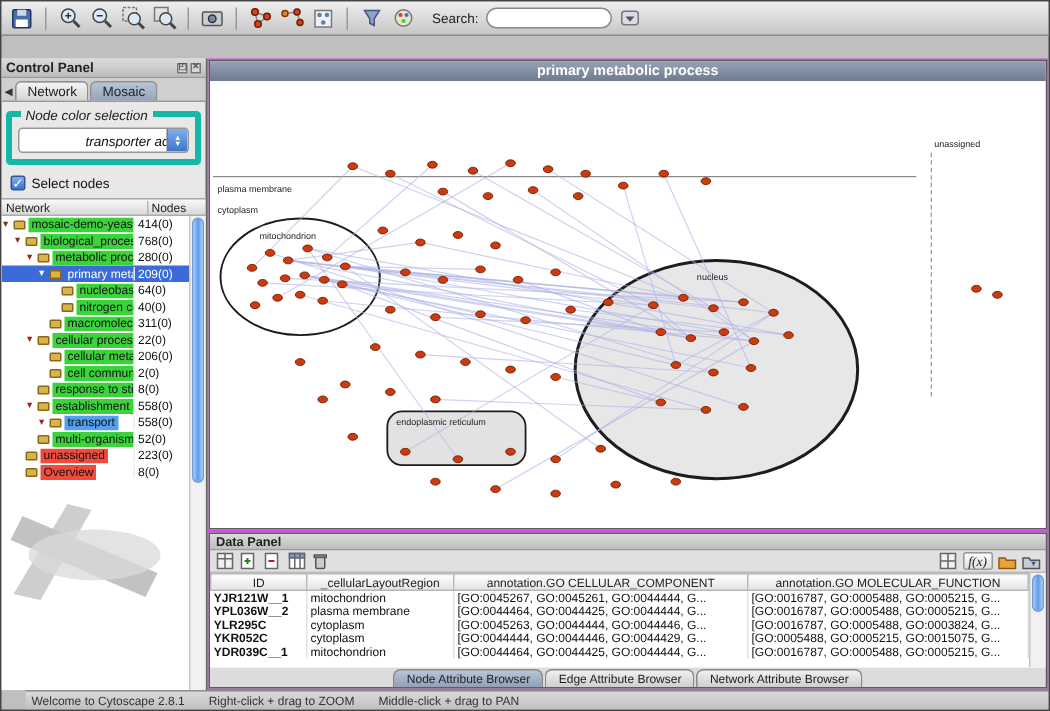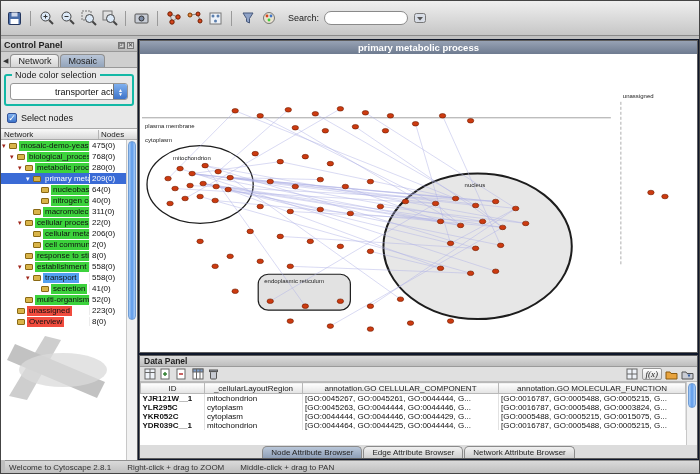--- a/index.html
+++ b/index.html
@@ -8,39 +8,39 @@
   .app{position:relative;width:700px;height:474px;background:#bfbfbf;overflow:hidden;border:1px solid #444;font-family:"Liberation Sans",sans-serif;}
 
   
   .titlebar{height:15px;background:linear-gradient(#dedede,#aeaeae);display:flex;align-items:center;border-bottom:1px solid #7a7a7a;}
   .traffic{display:flex;gap:4px;margin-left:5px;}
   .traffic span{width:8px;height:8px;border-radius:50%;display:inline-block;border:1px solid rgba(0,0,0,.25);}
   .tl-red{background:#f25a50;} .tl-yellow{background:#f6bb42;} .tl-green{background:#56c146;}
   .title-text{flex:1;text-align:center;font-size:10px;font-weight:bold;color:#1d1d1d;margin-right:40px;}
 
   
-  .toolbar{height:35px;background:linear-gradient(#efefef,#c6c6c6);border-bottom:1px solid #8a8a8a;display:flex;align-items:center;padding:0 4px;gap:2px;}
+  .toolbar{height:23px;background:linear-gradient(#efefef,#c6c6c6);border-bottom:1px solid #8a8a8a;display:flex;align-items:center;padding:0 4px;gap:2px;}
   .ticon{width:19px;height:19px;display:inline-flex;align-items:center;justify-content:center;border-radius:3px;}
   .tsep{width:1px;height:15px;background:#9a9a9a;margin:0 4px;}
   .search-label{font-size:9px;color:#222;margin:0 3px 0 8px;}
   .search-input{width:84px;height:14px;border:1px solid #8a8a8a;border-radius:7px;background:#fff;font-size:9px;padding:0 6px;outline:none;}
 
   
   .content{position:absolute;top:38px;left:0;right:0;bottom:13px;display:flex;}
 
   
   .control-panel{width:137px;background:#e8e8e8;border-right:1px solid #666;display:flex;flex-direction:column;}
   .cp-header{height:13px;background:linear-gradient(#dcdcdc,#bdbdbd);border-bottom:1px solid #999;display:flex;align-items:center;font-size:9px;font-weight:bold;color:#222;padding:0 3px;}
   .cp-header .sp{flex:1;}
   .mini-ic{width:7px;height:7px;border:1px solid #777;background:#d6d6d6;margin-left:2px;font-size:6px;line-height:5px;text-align:center;color:#555;}
   .cp-tabs{height:16px;display:flex;align-items:flex-end;background:#cfcfcf;border-bottom:1px solid #999;padding:0 1px;}
   .tab-scroll{font-size:7px;color:#333;padding:0 2px 2px 1px;}
   .cptab{font-size:9px;padding:1px 7px;border:1px solid #8f8f8f;border-bottom:none;border-radius:4px 4px 0 0;background:linear-gradient(#f4f4f4,#d4d4d4);color:#222;margin-right:1px;}
   .cptab.sel{background:linear-gradient(#b9c6d8,#93a4ba);}
-  .groupbox{margin:6px 3px 2px 3px;border:2px solid #14b8a6;border-radius:3px;position:relative;padding:7px 4px 4px 4px;}
+  .groupbox{margin:6px 3px 2px 3px;border:4px solid #14b8a6;border-radius:3px;position:relative;padding:7px 4px 4px 4px;font-style:italic;}
   .groupbox .legend{position:absolute;top:-6px;left:6px;background:#e8e8e8;padding:0 3px;font-size:9px;color:#222;}
   .combo{height:17px;background:#fff;border:1px solid #979797;border-radius:3px;display:flex;align-items:center;overflow:hidden;}
   .combo .val{flex:1;font-size:9px;padding-left:4px;color:#111;white-space:nowrap;overflow:hidden;margin-left:40px;}
   .combo .btn{width:14px;align-self:stretch;background:linear-gradient(#7fb0ef,#3e74c9);display:flex;flex-direction:column;align-items:center;justify-content:center;color:#fff;font-size:5px;line-height:4px;border-left:1px solid #777;}
   .chk-row{display:flex;align-items:center;gap:4px;margin:5px 6px;}
   .chk{width:10px;height:10px;border:1px solid #35549a;border-radius:2px;background:linear-gradient(#7fb0ef,#3e74c9);color:#fff;font-size:9px;line-height:9px;text-align:center;}
   .chk-label{font-size:9px;color:#111;}
   .tree-header{height:12px;display:flex;background:linear-gradient(#fafafa,#d8d8d8);border-top:1px solid #aaa;border-bottom:1px solid #aaa;font-size:8px;color:#222;align-items:center;}
   .tree-header .h1{flex:1;padding-left:3px;border-right:1px solid #b5b5b5;}
   .tree-header .h2{width:38px;padding-left:2px;}
@@ -54,42 +54,42 @@
   .c-green{background:#3cd23c;} .c-red{background:#f14b3e;} .c-blue{background:#52a0f0;} .c-none{background:transparent;}
   .cnt{flex:0 0 37px;overflow:hidden;border-left:1px solid #ececec;padding-left:2px;}
   .trow.sel{background:#3a6bd6;color:#fff;}
   .trow.sel .lab{background:transparent;color:#fff;}
   .trow.sel .arr{color:#fff;}
   .vscroll{position:absolute;top:0;right:0;bottom:0;width:11px;background:#f1f1f1;border-left:1px solid #c8c8c8;}
   .vthumb{position:absolute;top:1px;left:1px;width:8px;height:56%;border-radius:4px;background:linear-gradient(90deg,#a9cdf8,#5d9bec,#a9cdf8);border:1px solid #6f9cd3;}
   .overview-blob{position:absolute;left:0;bottom:58px;}
 
   
-  .desktop{flex:1;position:relative;background:#0f172a;}
+  .desktop{flex:1;position:relative;background:#d946ef;}
   .net-frame{position:absolute;left:1px;right:1px;top:1px;height:313px;border:1px solid #5e5e5e;background:#fff;display:flex;flex-direction:column;}
   .net-title{height:13px;background:linear-gradient(#97a2b4,#6e7b90);color:#fff;font-size:9.5px;font-weight:bold;text-align:center;line-height:13px;}
   .net-canvas{flex:1;display:block;width:100%;background:#fff;}
 
   .data-panel{position:absolute;left:1px;right:1px;top:316px;bottom:1px;border:1px solid #5e5e5e;background:#e4e4e4;display:flex;flex-direction:column;}
   .dp-title{height:11px;background:linear-gradient(#dcdcdc,#bdbdbd);border-bottom:1px solid #9a9a9a;font-size:8.5px;font-weight:bold;color:#222;padding-left:4px;line-height:11px;}
   .dp-toolbar{height:15px;display:flex;align-items:center;gap:3px;padding:0 3px;background:#e0e0e0;border-bottom:1px solid #bbb;}
   .dicon{width:13px;height:12px;display:inline-flex;align-items:center;justify-content:center;}
   .dp-right{margin-left:auto;display:flex;align-items:center;gap:3px;}
   .fx-btn{font-size:9px;font-style:italic;font-family:"Liberation Serif",serif;border:1px solid #999;background:linear-gradient(#fff,#ddd);border-radius:2px;padding:0 3px;line-height:10px;color:#222;}
   .dp-table-wrap{flex:1;background:#fff;position:relative;overflow:hidden;}
   .dp-table{border-collapse:collapse;table-layout:fixed;width:calc(100% - 11px);font-size:8px;}
   .dp-table th{background:linear-gradient(#ffffff,#e2e2e2);border:1px solid #b8b8b8;font-weight:normal;height:11px;overflow:hidden;white-space:nowrap;color:#222;}
   .dp-table td{border-right:1px solid #e2e2e2;height:9px;line-height:9px;padding:0 2px;white-space:nowrap;overflow:hidden;color:#111;}
   .dp-table td.id{font-weight:bold;}
   .dp-tabs{height:13px;background:#dcdcdc;display:flex;justify-content:center;align-items:flex-end;gap:1px;}
   .dtab{font-size:8px;padding:1px 8px 1px 8px;border:1px solid #8a8a8a;border-bottom:none;border-radius:5px 5px 0 0;background:linear-gradient(#f0f0f0,#cfcfcf);color:#222;}
   .dtab.sel{background:linear-gradient(#b9c6d8,#8fa0b8);}
 
   
-  .statusbar{position:absolute;left:4px;right:0;bottom:0;height:13px;background:linear-gradient(#dadada,#bfbfbf);border-top:1px solid #909090;display:flex;align-items:center;gap:16px;padding-left:4px;font-size:8px;color:#333;}
+  .statusbar{position:absolute;left:16px;right:0;bottom:0;height:13px;background:linear-gradient(#dadada,#bfbfbf);border-top:1px solid #909090;display:flex;align-items:center;gap:16px;padding-left:4px;font-size:8px;color:#333;}
 </style>
 </head>
 <body>
 
 <div class="app">
 
 
   <div class="toolbar">
     <span class="ticon">
       <svg width="15" height="15">
@@ -224,21 +224,21 @@
 
       <div class="tree-wrap">
         <div class="tree">
             <div class="trow">
               <div class="tleft">
                 <span style="flex: 0 0 auto; width: 1px;"></span>
                 <span class="arr">▾</span>
                 <span class="fold"></span>
                 <span class="lab c-green">mosaic-demo-yeast</span>
               </div>
-              <span class="cnt">475(0)</span>
+              <span class="cnt">414(0)</span>
             </div>
             <div class="trow">
               <div class="tleft">
                 <span style="flex: 0 0 auto; width: 9px;"></span>
                 <span class="arr">▾</span>
                 <span class="fold"></span>
                 <span class="lab c-green">biological_process</span>
               </div>
               <span class="cnt">768(0)</span>
             </div>
@@ -333,29 +333,20 @@
               <span class="cnt">558(0)</span>
             </div>
             <div class="trow">
               <div class="tleft">
                 <span style="flex: 0 0 auto; width: 25px;"></span>
                 <span class="arr">▾</span>
                 <span class="fold"></span>
                 <span class="lab c-blue">transport</span>
               </div>
               <span class="cnt">558(0)</span>
-            </div>
-            <div class="trow">
-              <div class="tleft">
-                <span style="flex: 0 0 auto; width: 33px;"></span>
-                <span class="arr"></span>
-                <span class="fold"></span>
-                <span class="lab c-green">secretion</span>
-              </div>
-              <span class="cnt">41(0)</span>
             </div>
             <div class="trow">
               <div class="tleft">
                 <span style="flex: 0 0 auto; width: 17px;"></span>
                 <span class="arr"></span>
                 <span class="fold"></span>
                 <span class="lab c-green">multi-organism pro</span>
               </div>
               <span class="cnt">52(0)</span>
             </div>
@@ -619,20 +610,26 @@
               </tr>
             </thead>
             <tbody>
                 <tr>
                   <td class="id">YJR121W__1</td>
                   <td>mitochondrion</td>
                   <td>[GO:0045267, GO:0045261, GO:0044444, G...</td>
                   <td>[GO:0016787, GO:0005488, GO:0005215, G...</td>
                 </tr>
                 <tr>
+                  <td class="id">YPL036W__2</td>
+                  <td>plasma membrane</td>
+                  <td>[GO:0044464, GO:0044425, GO:0044444, G...</td>
+                  <td>[GO:0016787, GO:0005488, GO:0005215, G...</td>
+                </tr>
+                <tr>
                   <td class="id">YLR295C</td>
                   <td>cytoplasm</td>
                   <td>[GO:0045263, GO:0044444, GO:0044446, G...</td>
                   <td>[GO:0016787, GO:0005488, GO:0003824, G...</td>
                 </tr>
                 <tr>
                   <td class="id">YKR052C</td>
                   <td>cytoplasm</td>
                   <td>[GO:0044444, GO:0044446, GO:0044429, G...</td>
                   <td>[GO:0005488, GO:0005215, GO:0015075, G...</td>

